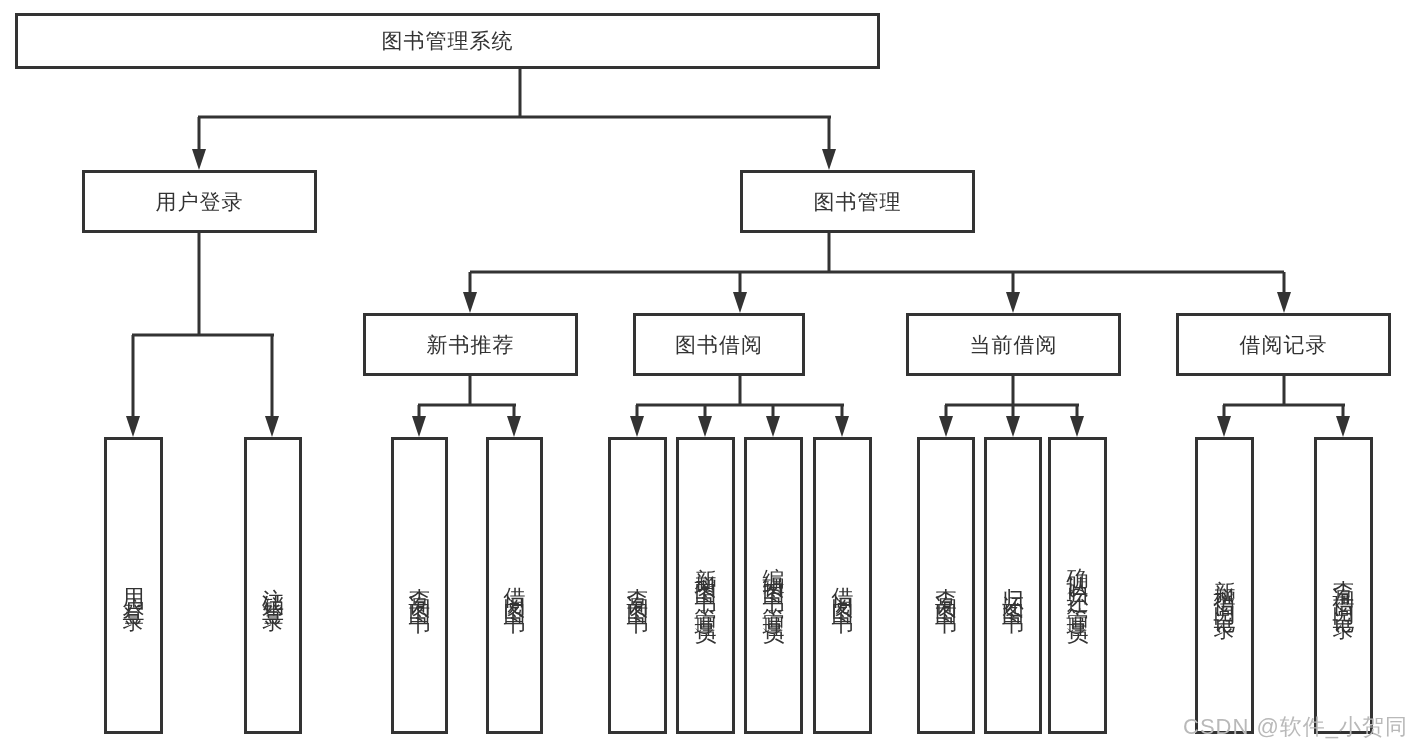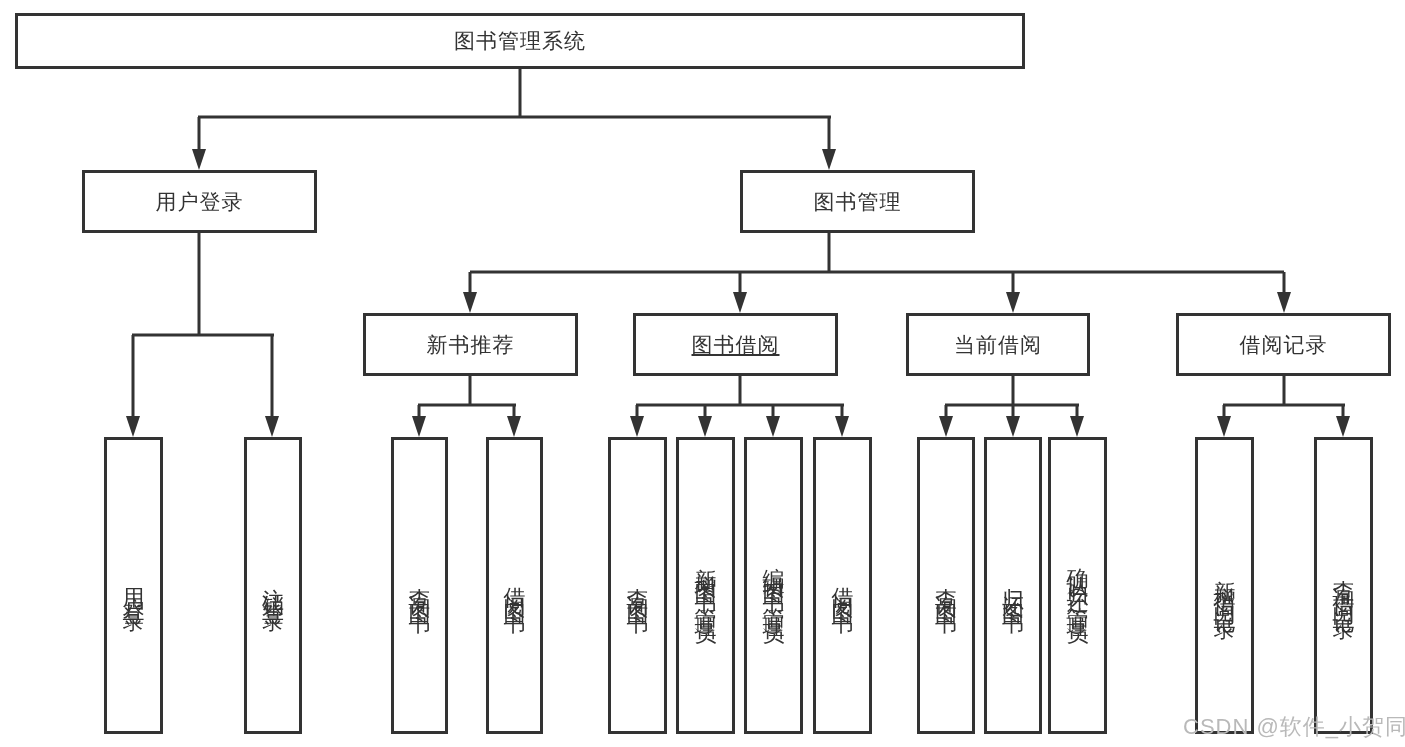--- a/index.html
+++ b/index.html
@@ -108,28 +108,28 @@
 
     <g stroke="#333333" stroke-width="3" fill="none">
       <path d="M1284 376 V405 M1223 405 H1345 M1224 405 V419 M1343 405 V419"></path>
     </g>
     <g fill="#333333" stroke="none">
       <polygon points="1217,416 1231,416 1224,437"></polygon>
       <polygon points="1336,416 1350,416 1343,437"></polygon>
     </g>
   </svg>
 
-  <div class="box" style="left:15px; top:13px; width:1010px; height:56px;">图书管理系统</div>
+  <div class="box" style="left:15px; top:13px; width:865px; height:56px;">图书管理系统</div>
 
   <div class="box" style="left:82px; top:170px; width:235px; height:63px;">用户登录</div>
   <div class="box" style="left:740px; top:170px; width:235px; height:63px;">图书管理</div>
 
   <div class="box" style="left:363px; top:313px; width:215px; height:63px;">新书推荐</div>
-  <div class="box" style="left:633px; top:313px; width:205px; height:63px;text-decoration:underline;">图书借阅</div>
-  <div class="box" style="left:906px; top:313px; width:184px; height:63px;">当前借阅</div>
+  <div class="box" style="left:633px; top:313px; width:172px; height:63px;">图书借阅</div>
+  <div class="box" style="left:906px; top:313px; width:215px; height:63px;">当前借阅</div>
   <div class="box" style="left:1176px; top:313px; width:215px; height:63px;">借阅记录</div>
 
   <div class="box vbox" style="left:104px; top:437px; width:59px; height:297px;">用户登录</div>
   <div class="box vbox" style="left:244px; top:437px; width:58px; height:297px;">注销登录</div>
 
   <div class="box vbox" style="left:391px; top:437px; width:57px; height:297px;">查询图书</div>
   <div class="box vbox" style="left:486px; top:437px; width:57px; height:297px;">借阅图书</div>
 
   <div class="box vbox" style="left:608px; top:437px; width:59px; height:297px;">查询图书</div>
   <div class="box vbox" style="left:676px; top:437px; width:59px; height:297px;">新增图书（管理员）</div>

